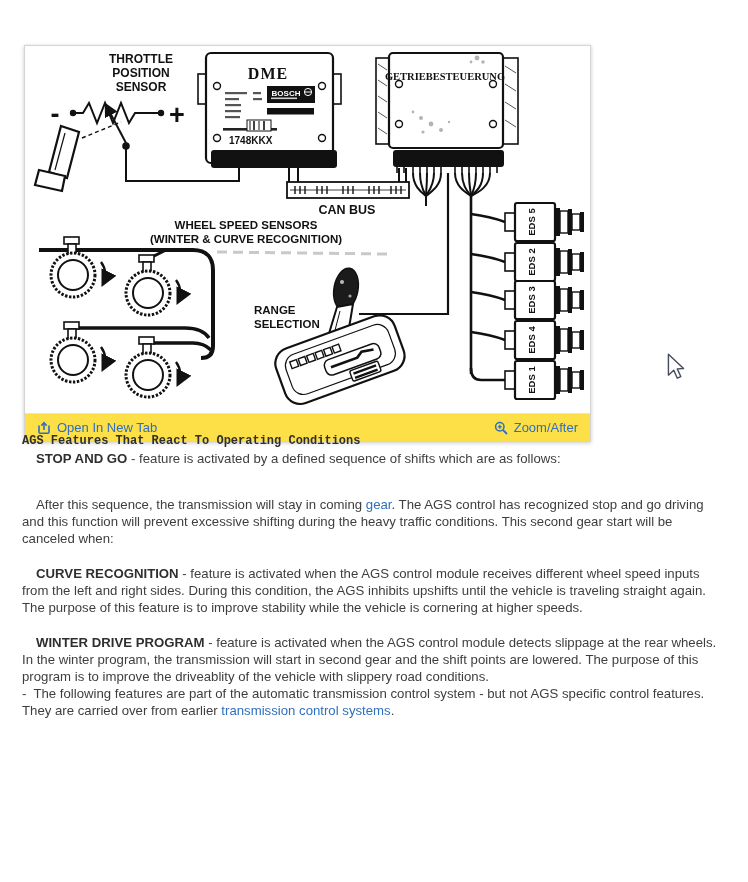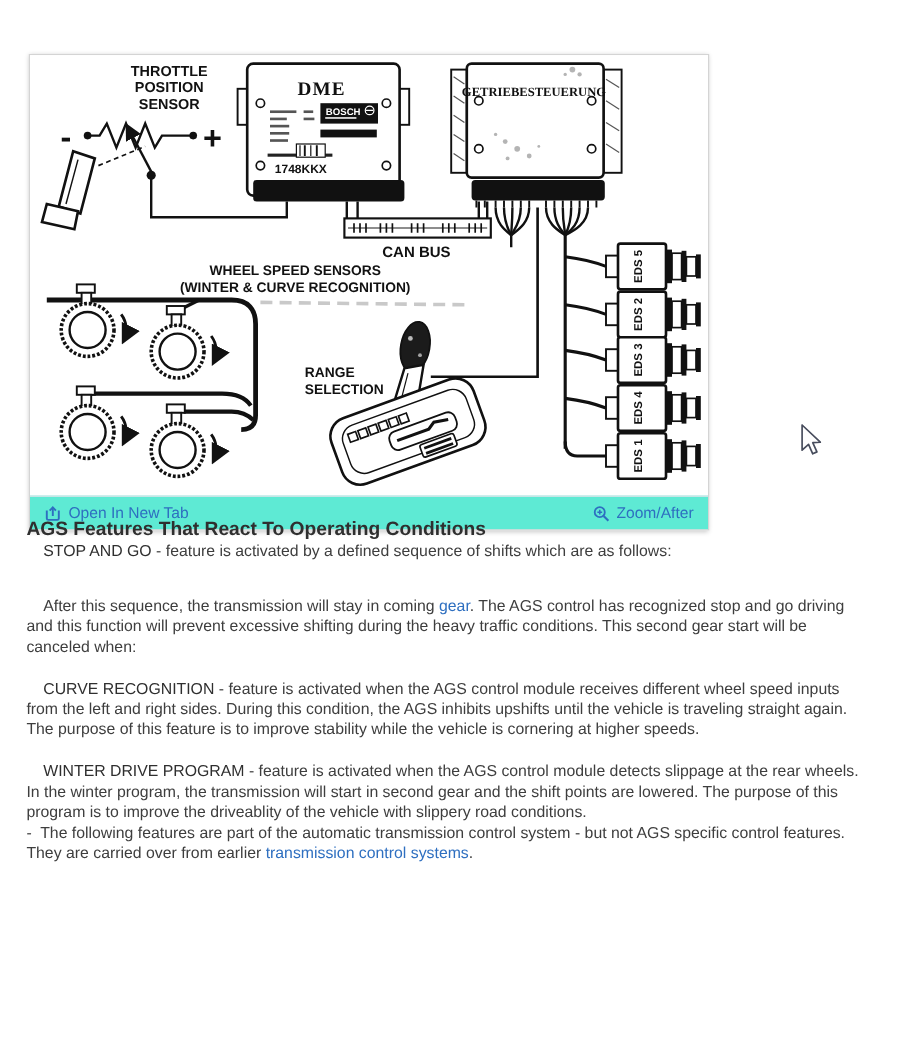--- a/index.html
+++ b/index.html
@@ -1,32 +1,32 @@
 <!DOCTYPE html>
 <html><head>
 <meta charset="utf-8">
 <style>
   html,body{margin:0;padding:0;background:#ffffff;}
   body{width:748px;height:882px;position:relative;overflow:hidden;
        font-family:"Liberation Sans", sans-serif;color:#3e3e3e;}
   .figure-card{position:absolute;left:24px;top:18px;width:565px;background:#fff;
        border:1px solid #d4d4d4;box-shadow:0 1px 4px rgba(0,0,0,.22);margin-top:27px;}
   .diagram-svg{display:block;width:565px;height:367px;background:#fff;}
-  .figure-toolbar{height:27px;background:#5eead4;border-top:1px solid #e0e4ea;
+  .figure-toolbar{height:27px;background:#fde047;border-top:1px solid #e0e4ea;
        display:flex;align-items:center;justify-content:space-between;padding:0 12px;}
   .tool-link{display:flex;align-items:center;gap:6px;color:#2e6fc0;font-size:13px;
        cursor:pointer;text-decoration:none;}
   .content{position:absolute;left:22px;top:433px;width:706px;font-size:13.2px;line-height:17px;}
   .content p{margin:0;}
-  h3.sec{font-size:16px;line-height:17px;margin:0;color:#2f2f2f;}
+  h3.sec{font-size:12px;line-height:17px;margin:0;color:#2f2f2f;font-family:Liberation Mono, monospace;}
   .ind{text-indent:14px;}
   .gap28{margin-top:29px !important;}
   .gap18{margin-top:18px !important;}
   .gap17{margin-top:17px !important;}
-  .term{font-weight:normal;color:#2f2f2f;}
+  .term{font-weight:bold;color:#2f2f2f;}
   a.inline-link{color:#2e6fc0;text-decoration:none;cursor:pointer;}
   .bullet{padding-left:14px;}
   .cursor{position:absolute;left:666px;top:353px;width:20px;height:28px;pointer-events:none;}
   .dlabel{font-family:"Liberation Sans",sans-serif;font-weight:bold;fill:#111;}
   .serif{font-family:"Liberation Serif",serif;font-weight:bold;fill:#111;}
 </style>
 </head>
 <body>
 
 <div class="figure-card">

